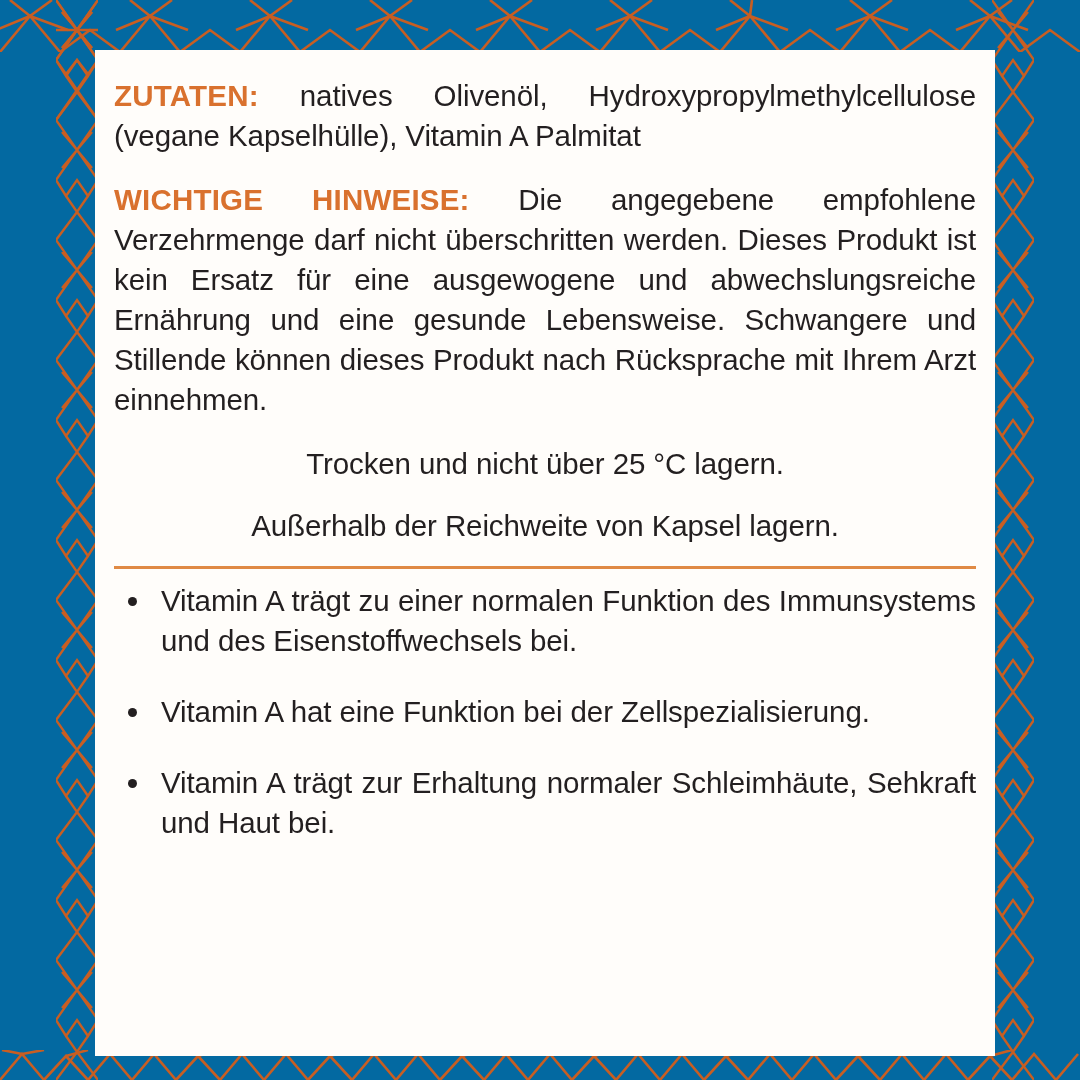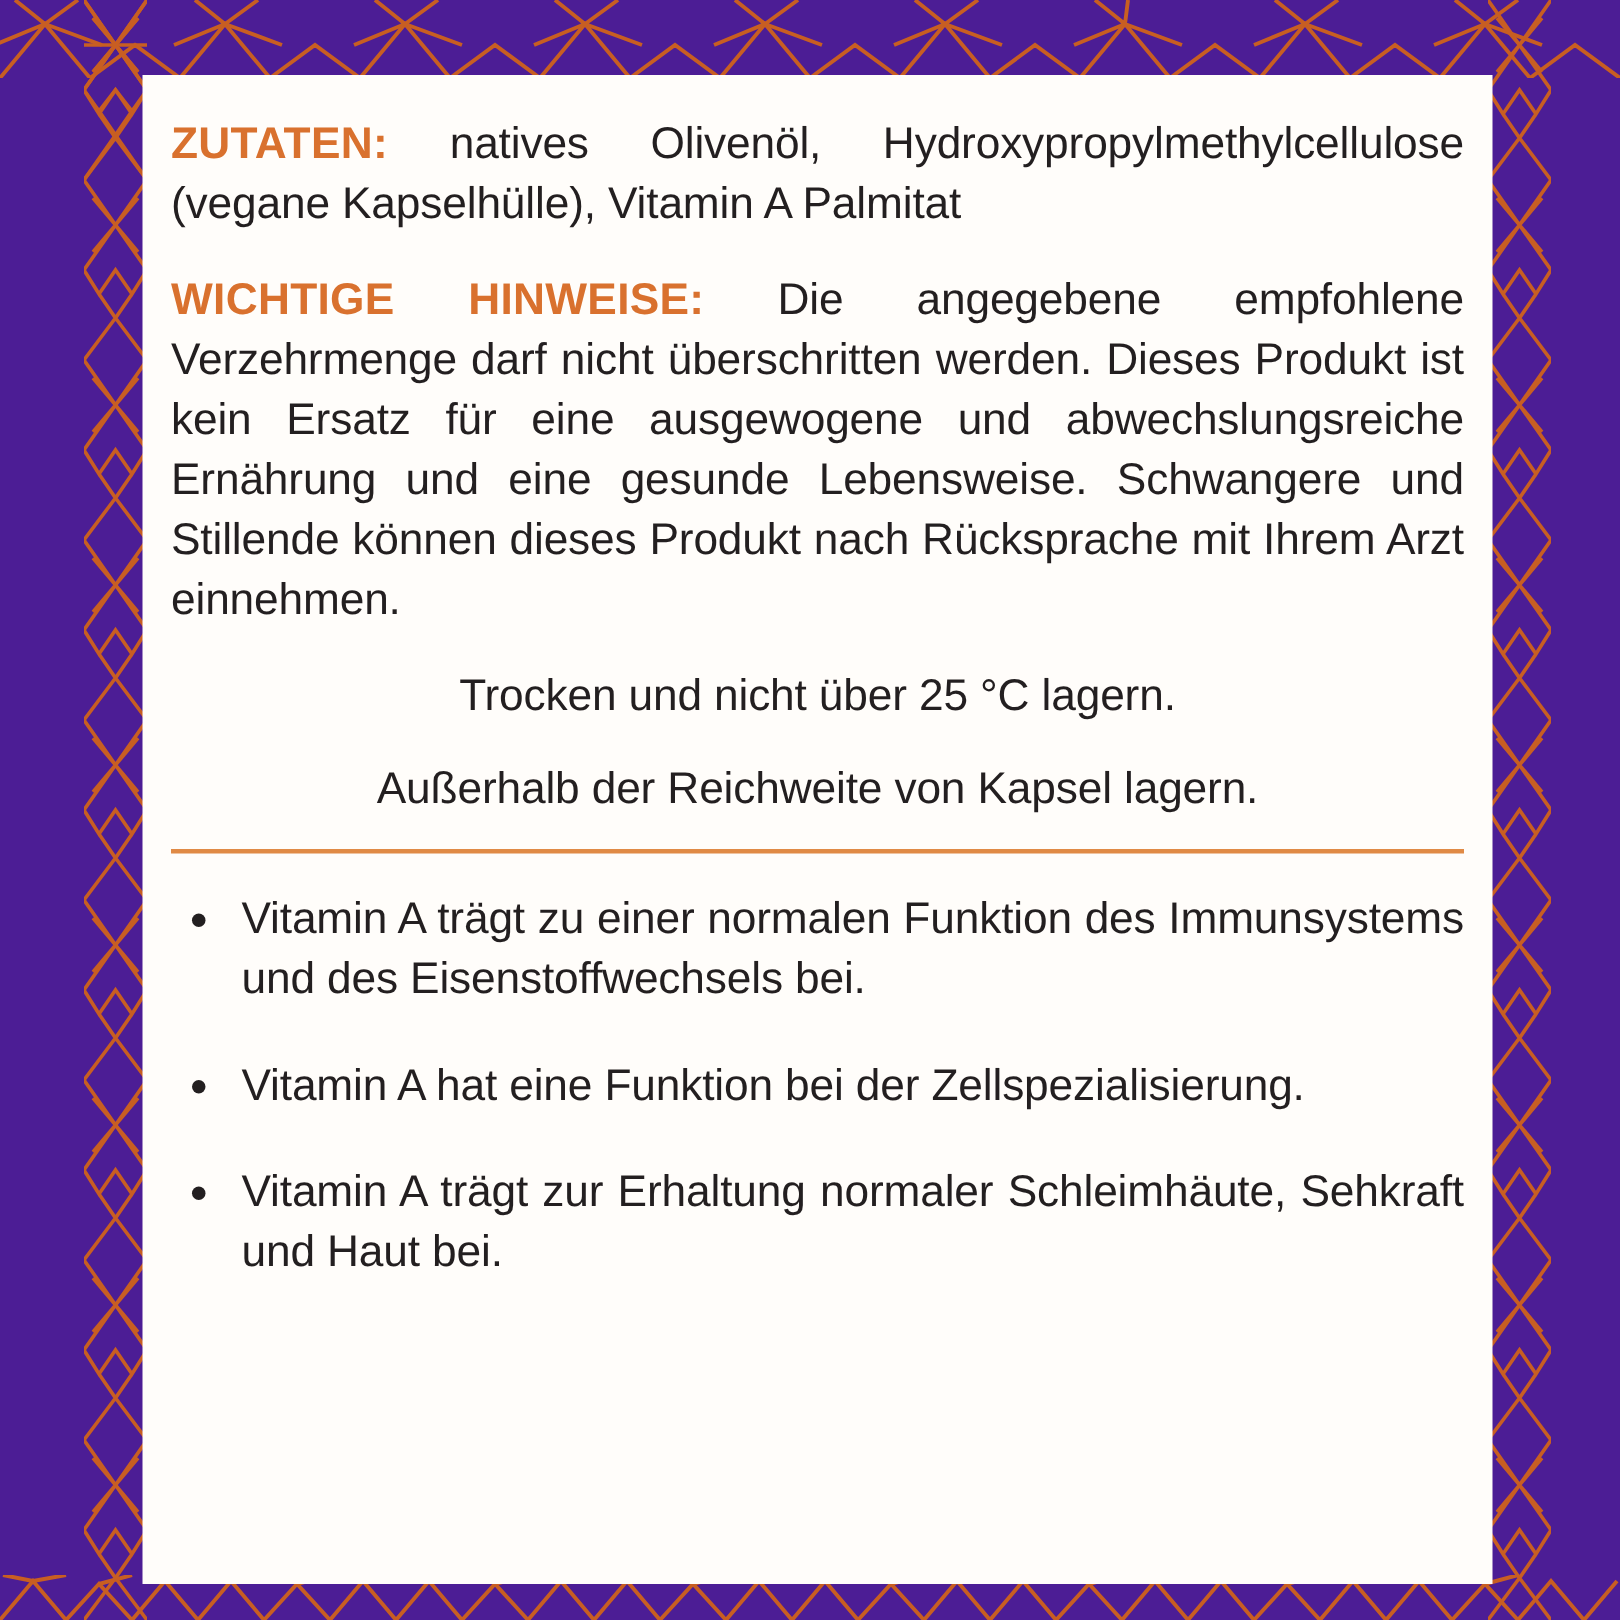--- a/index.html
+++ b/index.html
@@ -7,21 +7,21 @@
   body{
     width:1080px;height:1080px;overflow:hidden;
     font-family:"Liberation Sans","DejaVu Sans",sans-serif;
     background:#E8752C;
   }
 
   
   .page{
     position:relative;
     width:1080px;height:1080px;
-    background:#4c1d95;
+    background:#0369a1;
     overflow:hidden;
   }
 
   
   .pattern-band{position:absolute;pointer-events:none;}
   .pattern-top{left:0;top:0;width:1080px;height:52px;}
   .pattern-bottom{left:0;bottom:0;width:1080px;height:30px;}
   .pattern-left{left:56px;top:0;width:42px;height:1080px;}
   .pattern-right{left:992px;top:0;width:42px;height:1080px;}
   .pattern-band svg{display:block;width:100%;height:100%;}
@@ -34,21 +34,21 @@
     background:#FFFDFA;
     box-sizing:border-box;
     padding:0;
     overflow:hidden;
   }
 
   .card-upper{
     padding:26px 19px 0 19px;
   }
   .card-lower{
-    padding:24px 19px 0 19px;
+    padding:12px 19px 0 19px;
   }
 
   
   .para{
     color:#231F20;
     font-size:29.5px;
     line-height:40px;
     letter-spacing:-0.1px;
     margin:0 0 20px 0;
     text-align:justify;

